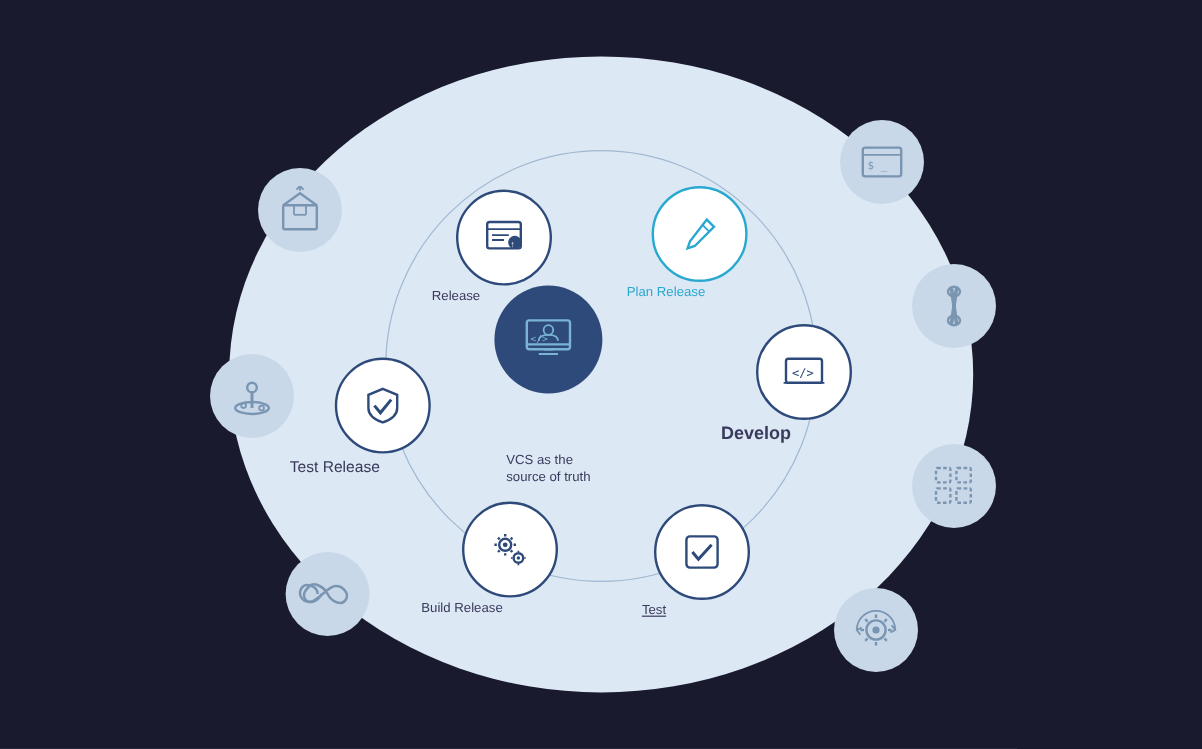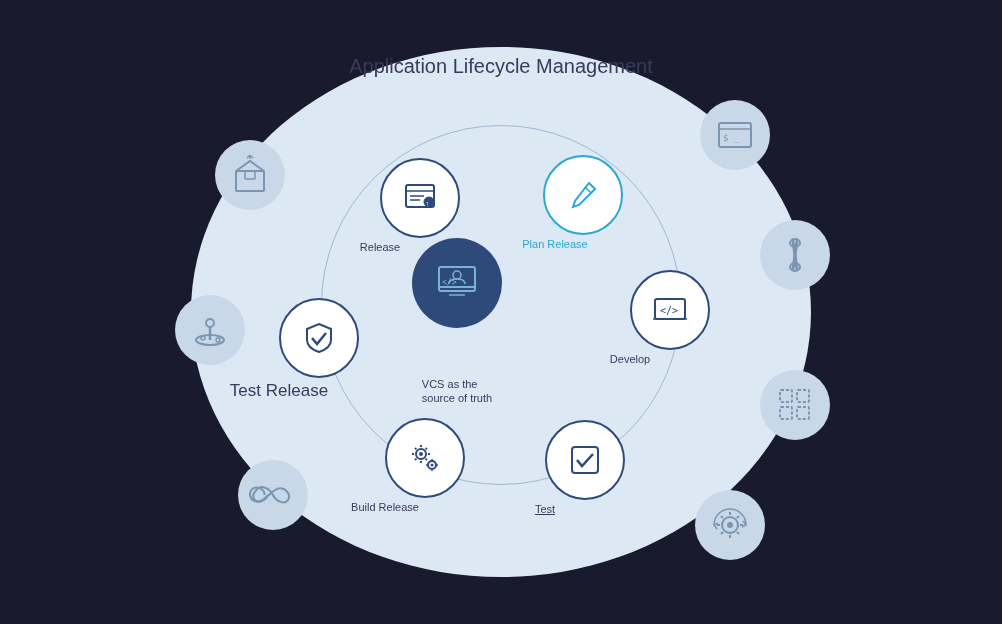--- a/index.html
+++ b/index.html
@@ -109,23 +109,20 @@
       height: 44px;
     }
   </style>
 </head>
 <body>
 
 <div class="main-container">
 
   <div class="oval-bg"></div>
 
-  <div class="title">
-    Application Lifecycle Management
-  </div>
 
   <div class="ring" style="top:305px;left:501px;transform:translate(-50%,-50%);"></div>
 
   <div style="position:absolute;top:283px;left:457px;">
     <div class="center-node">
       <svg viewBox="0 0 44 44" fill="none" xmlns="http://www.w3.org/2000/svg">
 
         <rect x="4" y="6" width="36" height="24" rx="2" stroke="#7ab3d4" stroke-width="2" fill="none"></rect>
         <line x1="4" y1="26" x2="40" y2="26" stroke="#7ab3d4" stroke-width="2"></line>
         <line x1="18" y1="30" x2="26" y2="30" stroke="#7ab3d4" stroke-width="2"></line>
@@ -169,21 +166,21 @@
 
   <div style="position:absolute;top:270px;left:630px;">
     <div class="orbit-node" style="background:white;border:2.5px solid #2d4a7a;">
       <svg viewBox="0 0 36 36" fill="none" xmlns="http://www.w3.org/2000/svg">
 
         <rect x="3" y="7" width="30" height="20" rx="2" stroke="#2d4a7a" stroke-width="2" fill="none"></rect>
         <line x1="1" y1="27" x2="35" y2="27" stroke="#2d4a7a" stroke-width="1.5"></line>
         <text x="8" y="22" fill="#2d4a7a" font-size="10" font-family="monospace">&lt;/&gt;</text>
       </svg>
     </div>
-    <div style="position:absolute;top:83px;left:50%;transform:translateX(-50%);font-size:11px;color:#3a3a5c;white-space:nowrap;">Develop</div>
+    <div style="position:absolute;top:83px;left:50%;transform:translateX(-50%);font-size:15px;color:#3a3a5c;white-space:nowrap;font-weight:bold;">Develop</div>
   </div>
 
   <div style="position:absolute;top:420px;left:545px;">
     <div class="orbit-node" style="background:white;border:2.5px solid #2d4a7a;">
       <svg viewBox="0 0 36 36" fill="none" xmlns="http://www.w3.org/2000/svg">
 
         <rect x="5" y="5" width="26" height="26" rx="3" stroke="#2d4a7a" stroke-width="2" fill="none"></rect>
         <polyline points="10,18 15,24 26,12" stroke="#2d4a7a" stroke-width="2.5" fill="none"></polyline>
       </svg>
     </div>
@@ -218,21 +215,21 @@
   </div>
 
   <div style="position:absolute;top:298px;left:279px;">
     <div class="orbit-node" style="background:white;border:2.5px solid #2d4a7a;">
       <svg viewBox="0 0 36 36" fill="none" xmlns="http://www.w3.org/2000/svg">
 
         <path d="M18 4 L30 9 L30 20 Q30 28 18 32 Q6 28 6 20 L6 9 Z" stroke="#2d4a7a" stroke-width="2" fill="none"></path>
         <polyline points="11,18 16,24 25,13" stroke="#2d4a7a" stroke-width="2.5" fill="none"></polyline>
       </svg>
     </div>
-    <div style="position:absolute;top:83px;left:50%;transform:translateX(-50%);text-align:right;font-size:17px;color:#3a3a5c;white-space:nowrap;">Test Release</div>
+    <div style="position:absolute;top:83px;left:50%;transform:translateX(-50%);text-align:right;font-size:13px;color:#3a3a5c;white-space:nowrap;">Test Release</div>
   </div>
 
   <div style="position:absolute;top:140px;left:215px;">
     <div class="outer-icon">
       <svg viewBox="0 0 40 40" fill="none" xmlns="http://www.w3.org/2000/svg" width="40" height="40">
         <rect x="6" y="16" width="28" height="20" rx="1" stroke="#5a7a9a" stroke-width="2" fill="none"></rect>
         <polyline points="6,16 20,6 34,16" stroke="#5a7a9a" stroke-width="2" fill="none"></polyline>
         <line x1="6" y1="16" x2="34" y2="16" stroke="#5a7a9a" stroke-width="1.5"></line>
         <line x1="15" y1="16" x2="15" y2="24" stroke="#5a7a9a" stroke-width="1.5"></line>
         <line x1="25" y1="16" x2="25" y2="24" stroke="#5a7a9a" stroke-width="1.5"></line>

